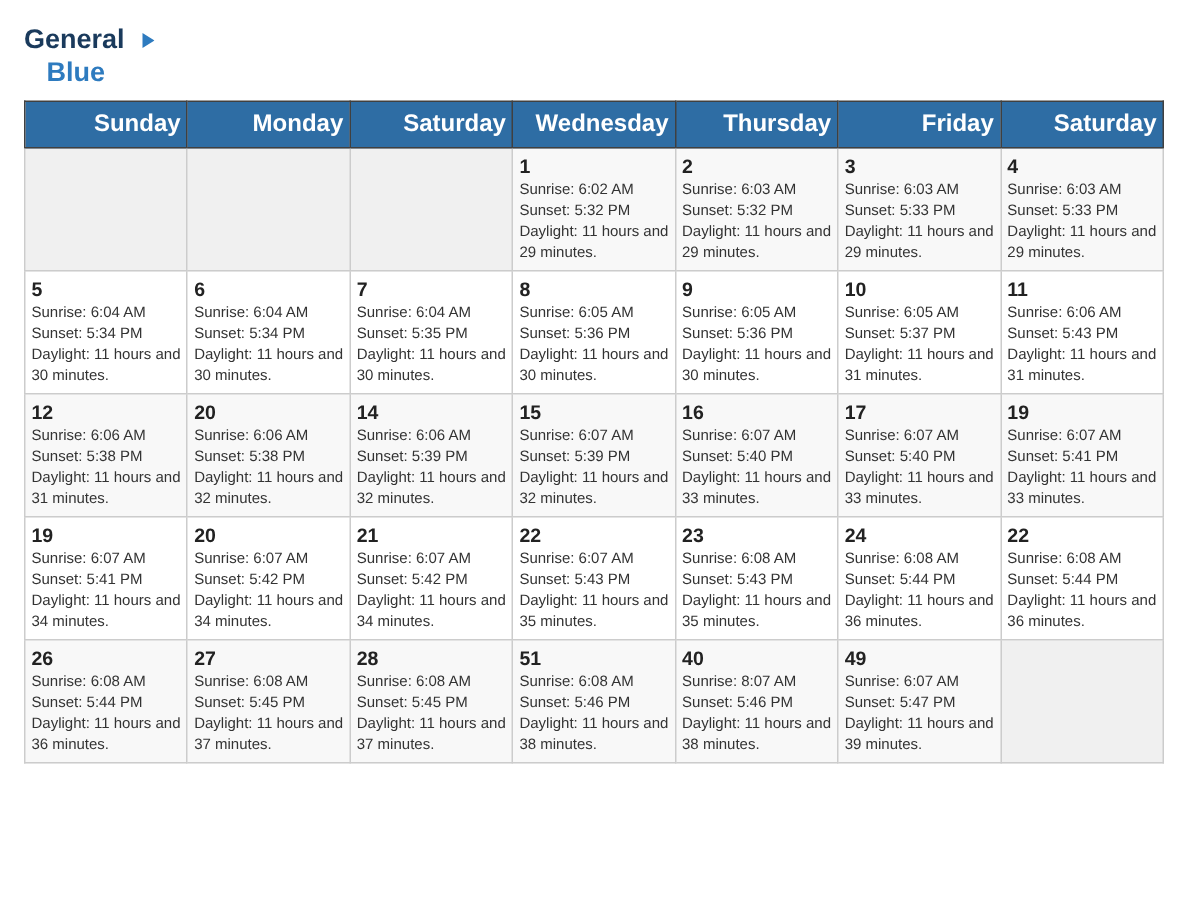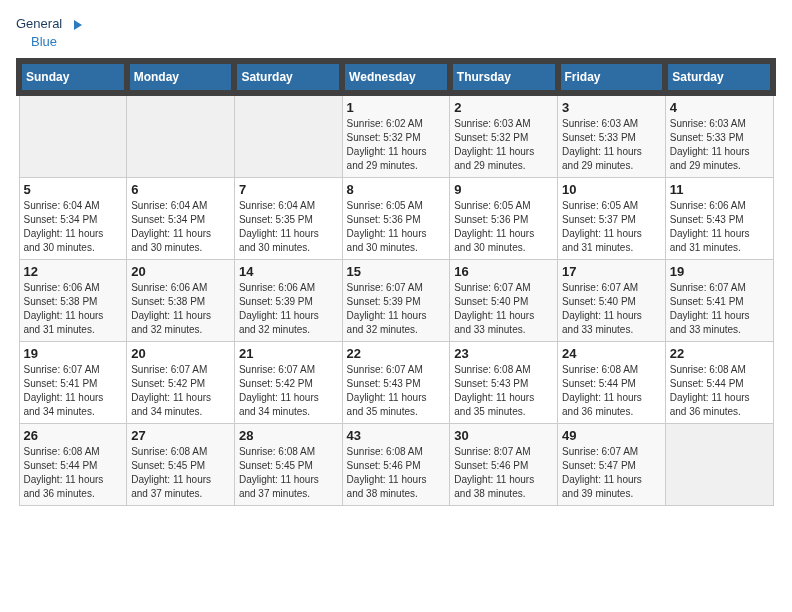--- a/index.html
+++ b/index.html
@@ -38,24 +38,24 @@
       width: 100%;
       border-collapse: collapse;
       font-size: 11px;
     }
     thead tr {
       background: #2e6da4;
       color: #fff;
     }
     thead th {
       padding: 6px 4px;
-      text-align: left;
-      font-size: 12px;
+      text-align: right;
+      font-size: 16px;
       font-weight: bold;
-      border: 6px solid #404040;
+      border: 1px solid #404040;
     }
     tbody td {
       border: 1px solid #ccc;
       vertical-align: top;
       padding: 4px 4px;
       min-height: 80px;
       height: 80px;
       width: calc(100%/7);
       background: #fff;
     }
@@ -74,21 +74,21 @@
       color: #333;
       line-height: 1.4;
     }
     .empty { background: #f0f0f0 !important; }
   </style>
 </head>
 <body>
 
 <div class="header">
   <div class="logo">
-  <div style="font-size:13px;font-weight:normal;color:#1a3a5c;line-height:1.2;">
+  <div style="font-size:18px;font-weight:bold;color:#1a3a5c;line-height:1.2;">
     <span style="color:#1a3a5c;">General</span><span style="color:#2e7bbf;display:inline-block;width:18px;height:18px;margin-left:2px;vertical-align:middle;">
       <svg viewBox="0 0 18 18" xmlns="http://www.w3.org/2000/svg">
             <polygon points="10,4 18,9 10,14" fill="#2e7bbf"></polygon>
           </svg>
     </span><br>
     <span style="color:#2e7bbf;margin-left:15px;">Blue</span>
   </div>
 </div>
   <div class="title-block">
     <div class="month-title"></div>
@@ -283,27 +283,27 @@
 Sunset: 5:45 PM
 Daylight: 11 hours and 37 minutes.</div>
         </td>
         <td>
           <span class="day-num">28</span>
           <div class="day-info">Sunrise: 6:08 AM
 Sunset: 5:45 PM
 Daylight: 11 hours and 37 minutes.</div>
         </td>
         <td>
-          <span class="day-num">43</span>
+          <span class="day-num">51</span>
           <div class="day-info">Sunrise: 6:08 AM
 Sunset: 5:46 PM
 Daylight: 11 hours and 38 minutes.</div>
         </td>
         <td>
-          <span class="day-num">30</span>
+          <span class="day-num">40</span>
           <div class="day-info">Sunrise: 8:07 AM
 Sunset: 5:46 PM
 Daylight: 11 hours and 38 minutes.</div>
         </td>
         <td>
           <span class="day-num">49</span>
           <div class="day-info">Sunrise: 6:07 AM
 Sunset: 5:47 PM
 Daylight: 11 hours and 39 minutes.</div>
         </td>

